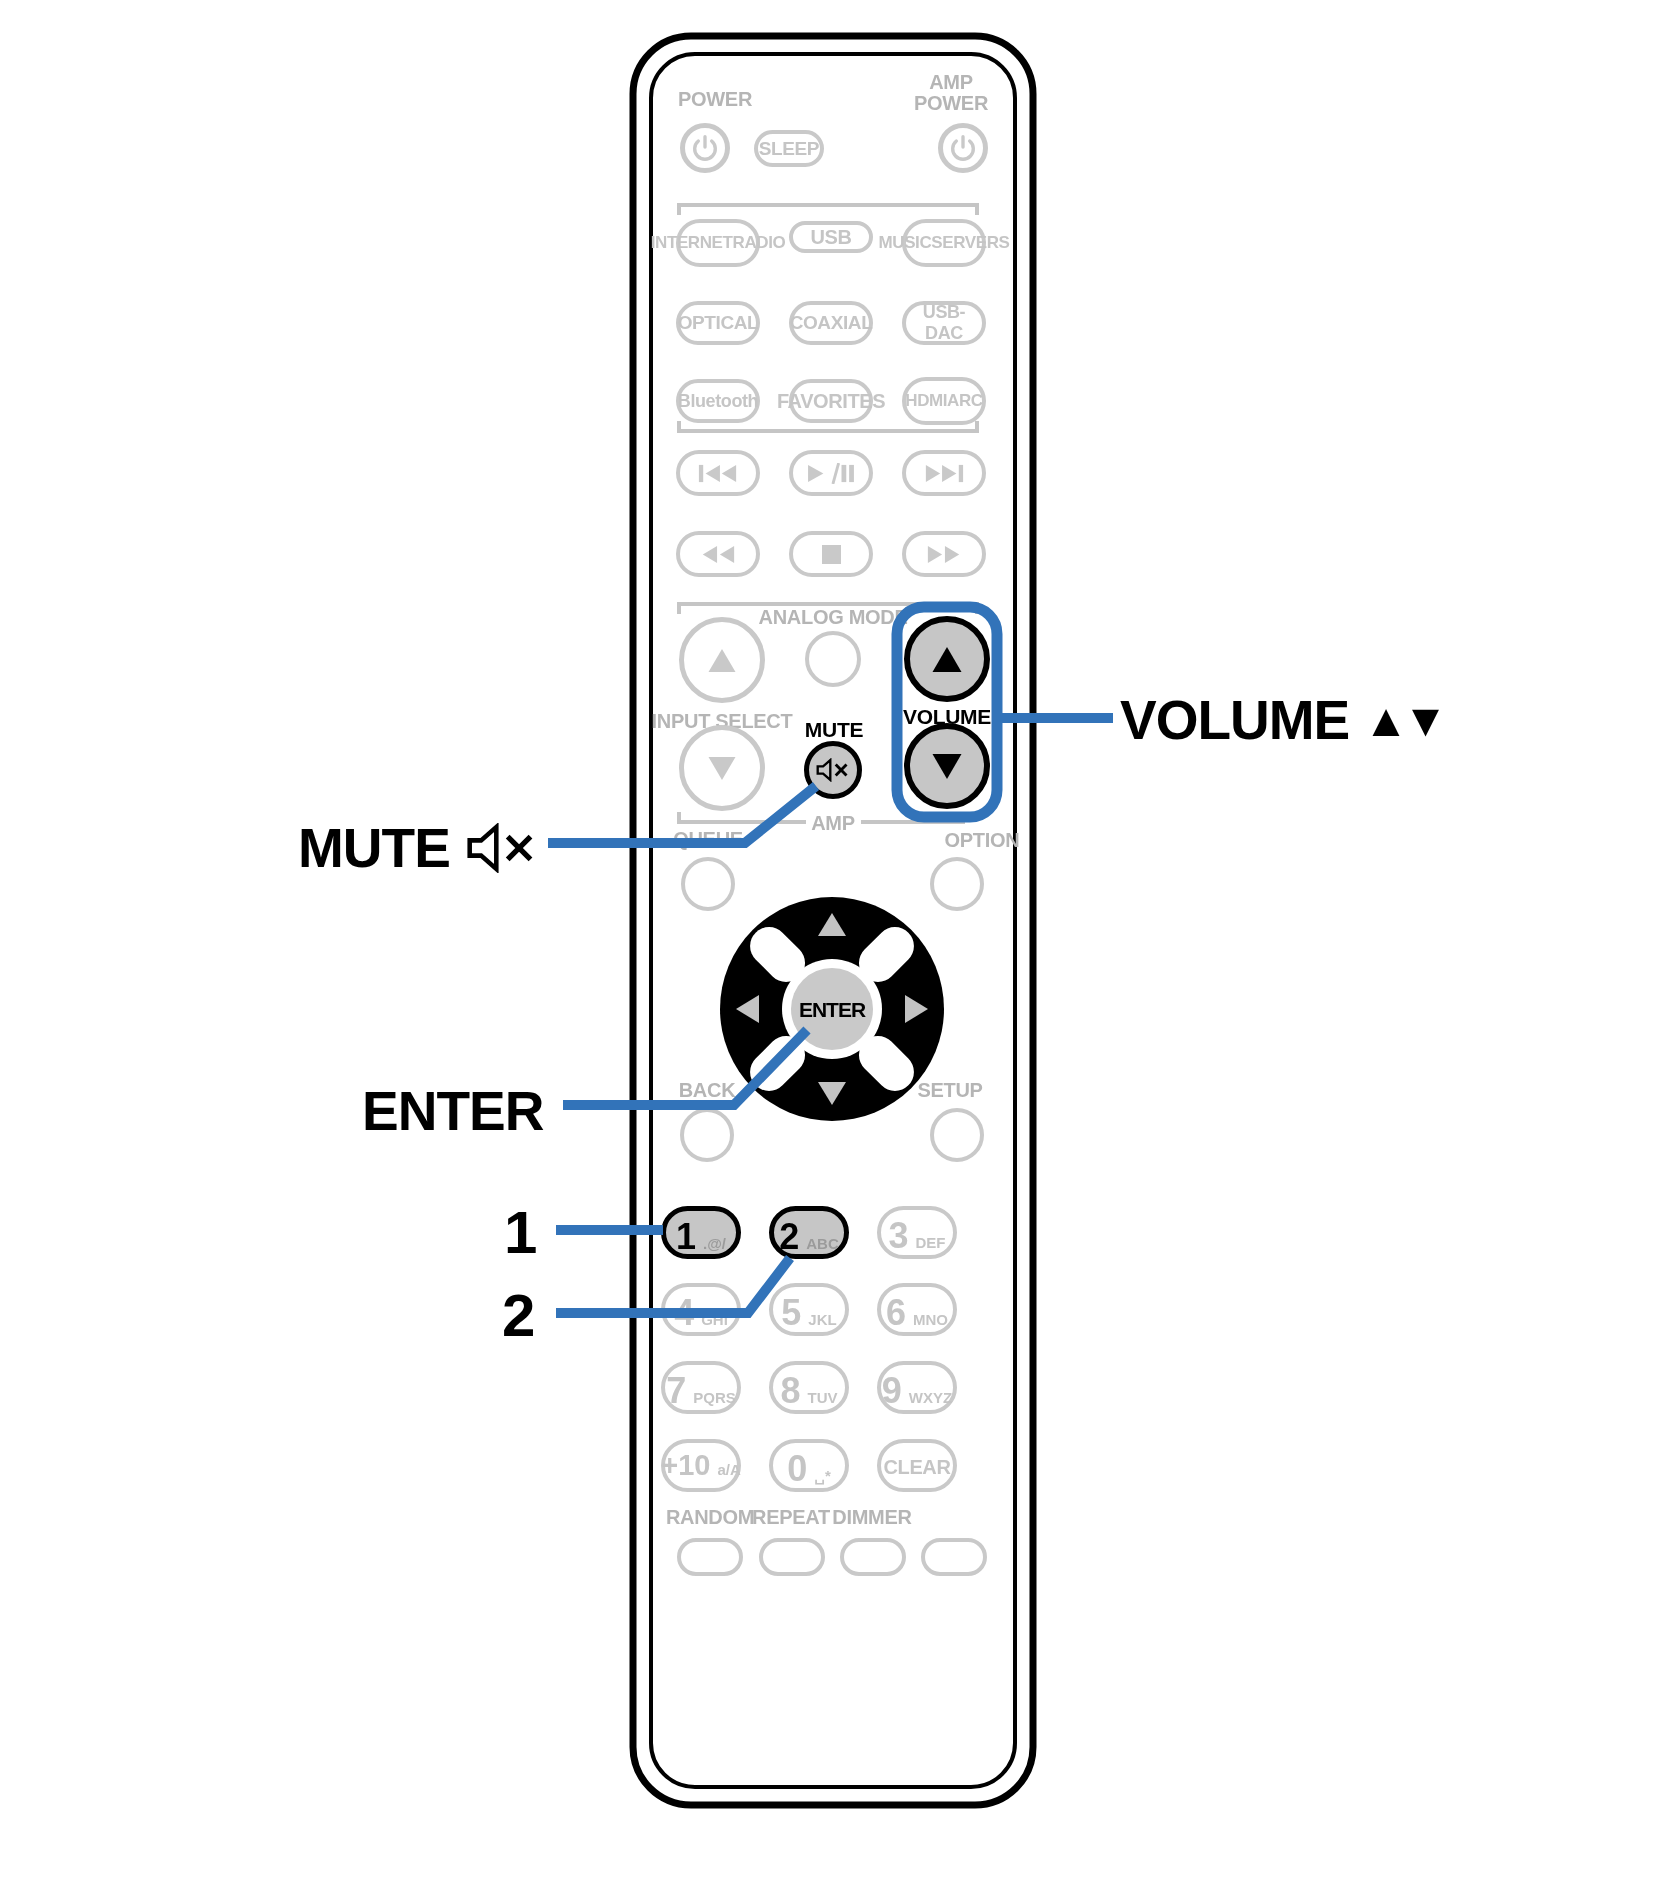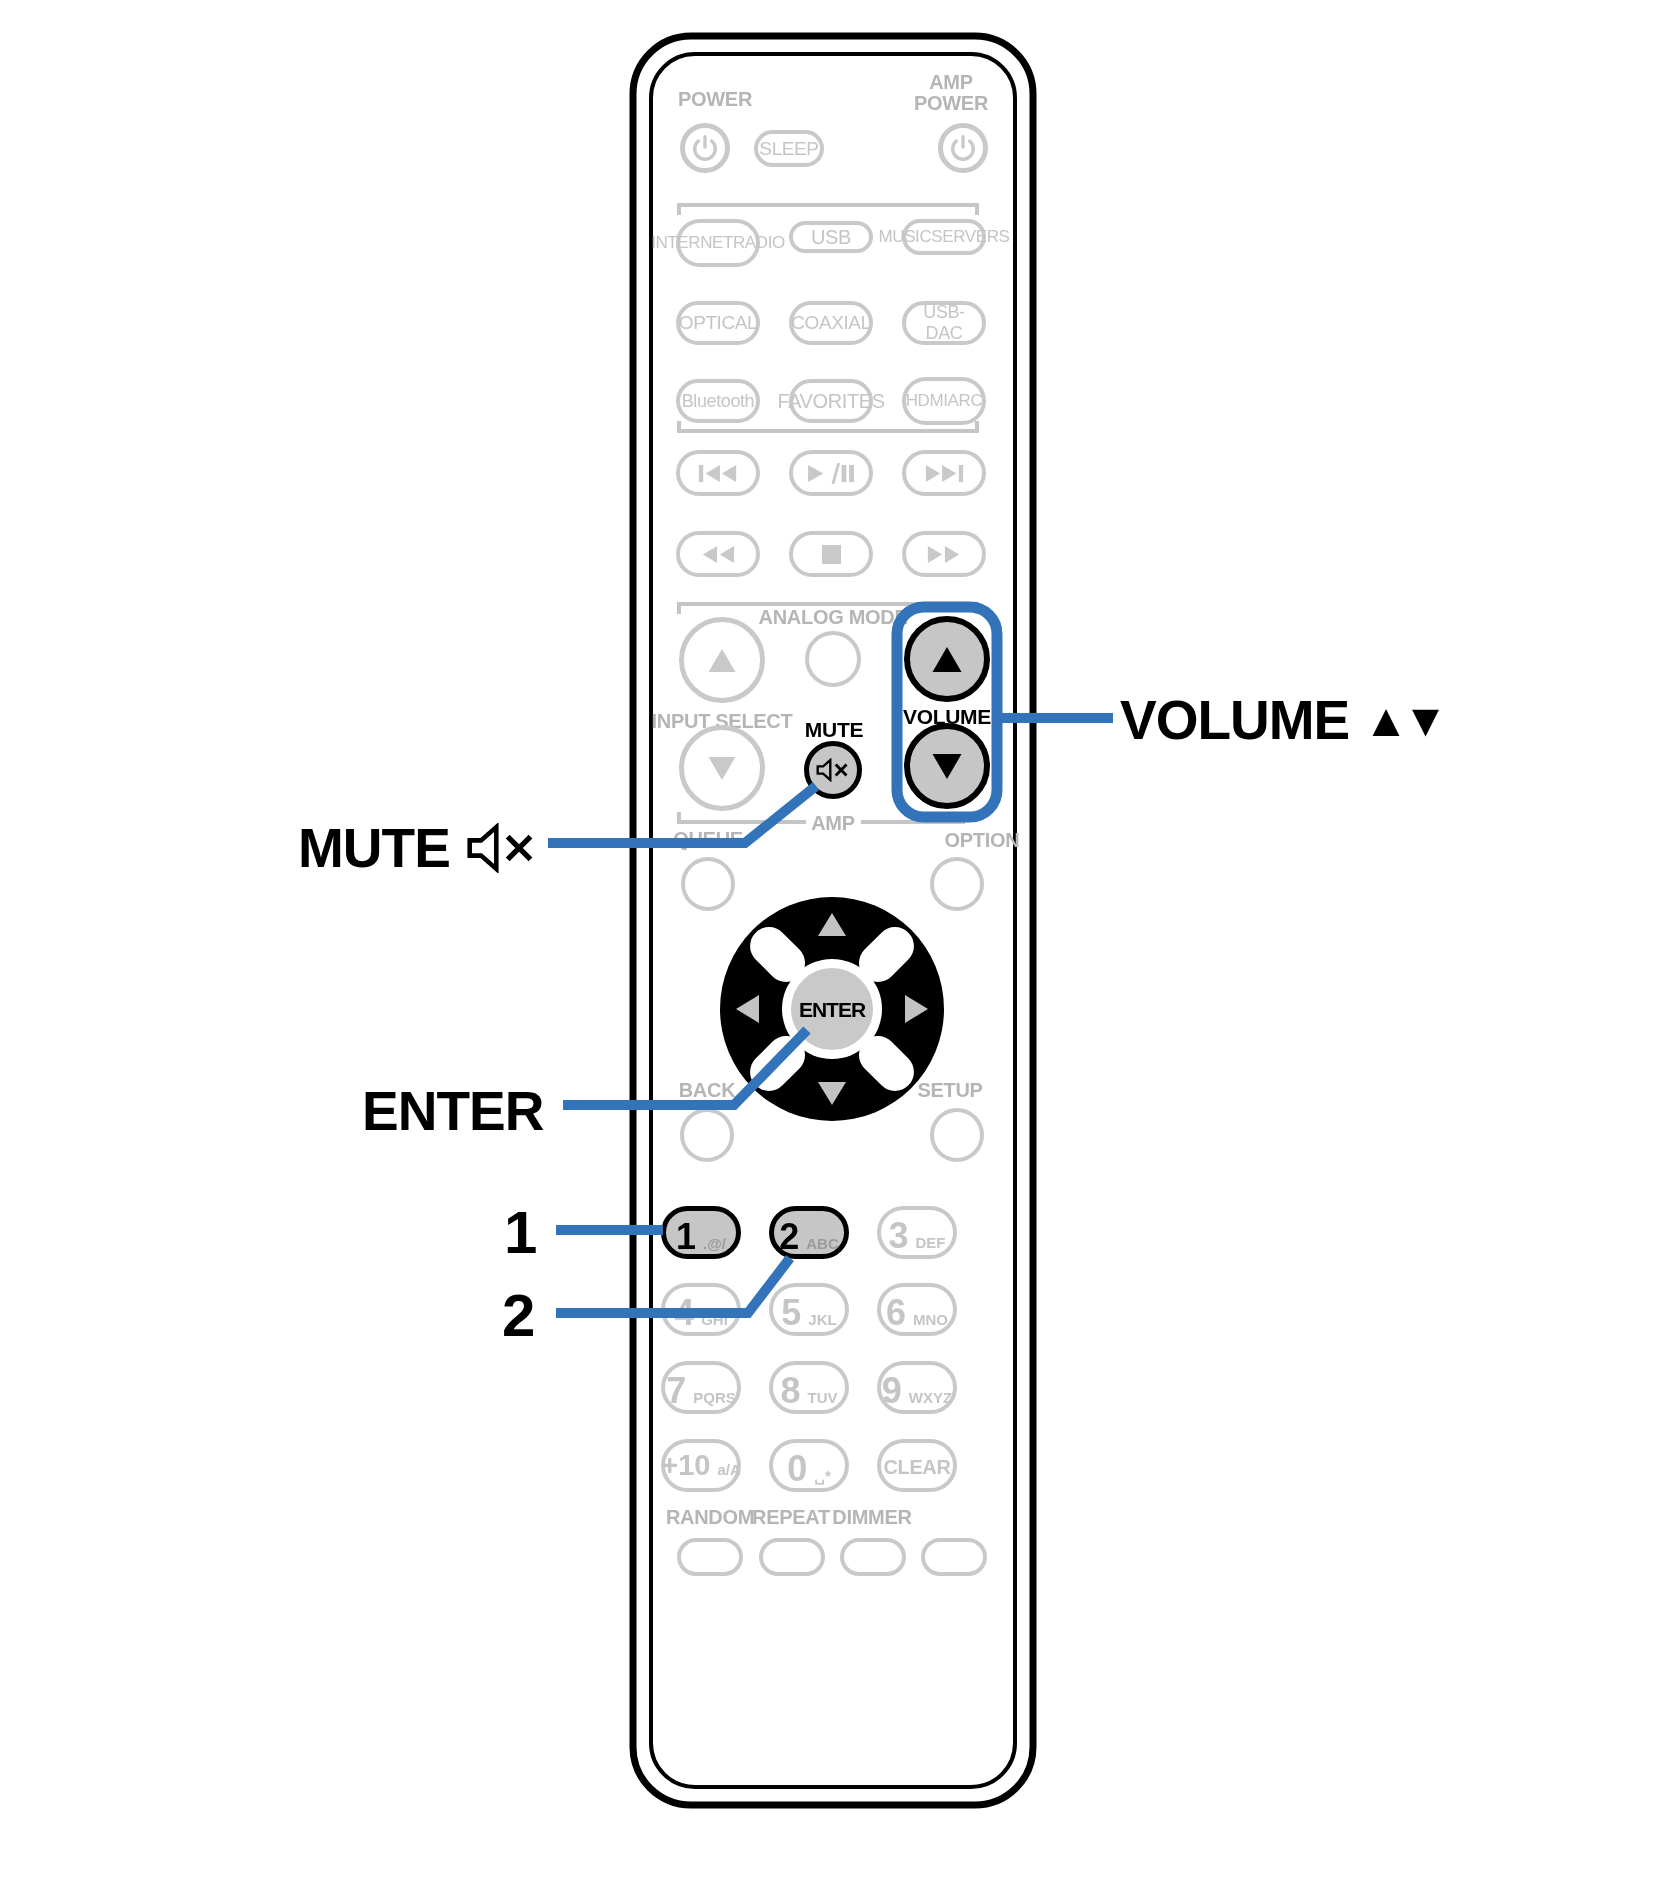--- a/index.html
+++ b/index.html
@@ -11,21 +11,21 @@
   .abs{position:absolute;}
   svg{display:block;}
   
   .lbl{position:absolute;color:#b5b5b5;font-weight:bold;font-size:20px;
        letter-spacing:-0.3px;white-space:nowrap;}
   .lbl.center{transform:translateX(-50%);text-align:center;}
   .lbl.black{color:#000;}
   
   .pill{position:absolute;border:4px solid #c9c9c9;border-radius:26px;
         display:flex;align-items:center;justify-content:center;
-        color:#c5c5c5;font-weight:normal;font-size:20px;letter-spacing:-0.4px;
+        color:#c5c5c5;font-weight:bold;font-size:20px;letter-spacing:-0.4px;
         background:#fff;text-align:center;}
   .pill.two{flex-direction:row;line-height:1.02;font-size:17px;}
   .pill.small-text{font-size:20px;}
   
   .circ{position:absolute;border:4px solid #c9c9c9;border-radius:50%;
         display:flex;align-items:center;justify-content:center;background:#fff;}
   .circ.big{border-width:5px;}
   .circ.hl{border:6px solid #000;background:#c6c6c6;}
   .circ.hl-sm{border:5px solid #000;background:#c6c6c6;}
   
@@ -87,21 +87,21 @@
     <span>SLEEP</span>
   </div>
 
   <div class="pill two" style="left:676px;top:219px;width:84px;height:48px">
     <span>INTERNET</span>
     <span>RADIO</span>
   </div>
   <div class="pill" style="left:789px;top:221px;width:84px;height:32px">
     <span>USB</span>
   </div>
-  <div class="pill two" style="left:902px;top:219px;width:84px;height:36px">
+  <div class="pill two" style="left:902px;top:219px;width:84px;height:48px">
     <span>MUSIC</span>
     <span>SERVERS</span>
   </div>
 
   <div class="pill" style="left:676px;top:301px;width:84px;height:44px;font-size:19px">
     <span>OPTICAL</span>
   </div>
   <div class="pill" style="left:789px;top:301px;width:84px;height:44px;font-size:19px">
     <span>COAXIAL</span>
   </div>

